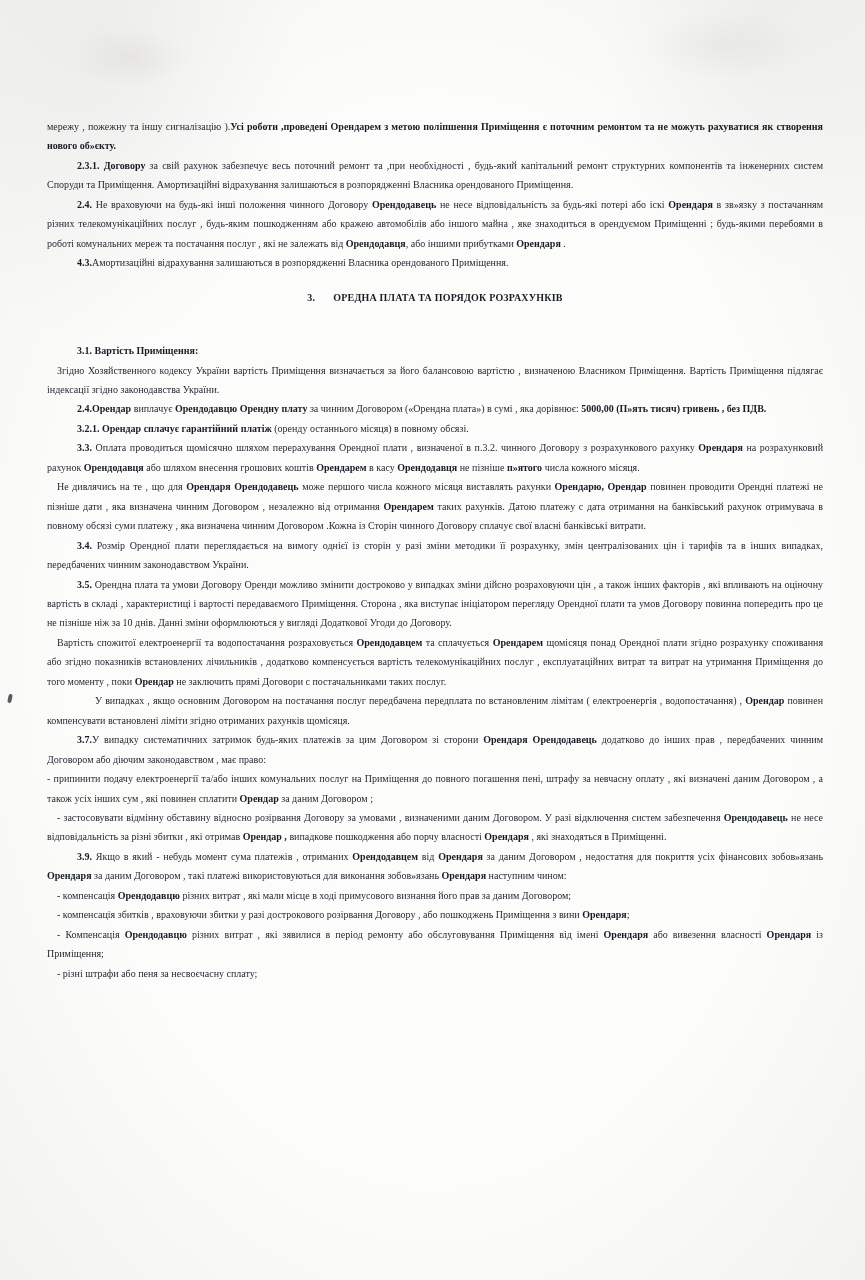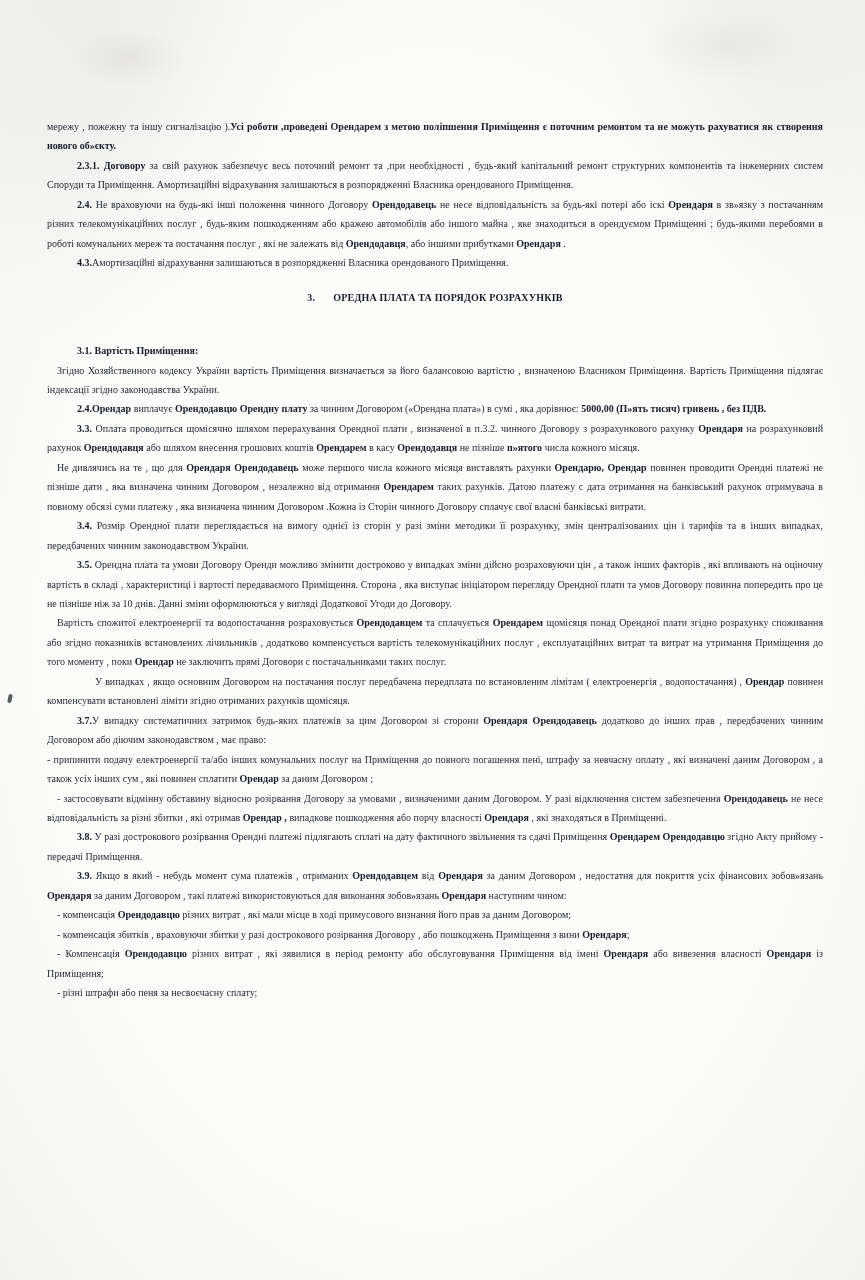--- a/index.html
+++ b/index.html
@@ -63,30 +63,30 @@
   <p class="para ind-z"><span>мережу , пожежну та іншу сигналізацію ).</span><b>Усі роботи ,проведені Орендарем з метою поліпшення Приміщення є поточним ремонтом та не можуть рахуватися як створення нового об»єкту.</b></p>
       <p class="para ind-n"><b>2.3.1. Договору</b><span> за свій рахунок забезпечує весь поточний ремонт та ,при необхідності , будь-який капітальний ремонт структурних компонентів та інженерних систем Споруди та Приміщення. Амортизаційні відрахування залишаються в розпорядженні Власника орендованого Приміщення.</span></p>
       <p class="para ind-n"><b>2.4.</b><span> Не враховуючи на будь-які інші положення чинного Договору </span><b>Орендодавець</b><span>  не несе відповідальність за будь-які потері або іскі </span><b>Орендаря</b><span> в зв»язку з постачанням різних телекомунікаційних послуг , будь-яким пошкодженням або кражею  автомобілів або іншого майна , яке знаходиться в орендуємом Приміщенні ; будь-якими перебоями в роботі комунальних мереж та постачання послуг , які не залежать від </span><b>Орендодавця</b><span>, або іншими прибутками </span><b>Орендаря</b><span> .</span></p>
       <p class="para ind-n"><b>4.3.</b><span>Амортизаційні відрахування залишаються в розпорядженні Власника орендованого Приміщення.</span></p>
     <p class="para heading">
       <span class="hnum">3.</span><span>ОРЕДНА ПЛАТА ТА ПОРЯДОК РОЗРАХУНКІВ</span>
     </p>
   <p class="para ind-n"><b>3.1.   Вартість Приміщення:</b></p>
       <p class="para ind-s"><span>Згідно Хозяйственного  кодексу України вартість Приміщення визначається за його балансовою вартістю , визначеною Власником Приміщення. Вартість Приміщення підлягає індексації згідно законодавства України.</span></p>
       <p class="para ind-n"><b>2.4.</b><b>Орендар</b><span> виплачує </span><b>Орендодавцю Орендну плату</b><span> за чинним Договором («Орендна плата»)  в сумі , яка дорівнює: </span><b>5000,00 (П»ять   тисяч) гривень , без ПДВ.</b></p>
+      <p class="para ind-n"><b>3.2.1. Орендар сплачує гарантійний платіж</b><span> (оренду останнього місяця) в повному обсязі.</span></p>
       <p class="para ind-n"><b>3.3.</b><span> Оплата проводиться щомісячно шляхом перерахування Орендної плати , визначеної в п.3.2. чинного Договору з розрахункового рахунку </span><b>Орендаря</b><span> на розрахунковий рахунок </span><b>Орендодавця</b><span> або шляхом внесення грошових коштів </span><b>Орендарем</b><span> в касу </span><b>Орендодавця</b><span> не пізніше </span><b>п»ятого</b><span> числа кожного місяця.</span></p>
       <p class="para ind-s"><span>Не дивлячись на те , що для </span><b>Орендаря Орендодавець</b><span> може першого числа кожного місяця виставлять рахунки </span><b>Орендарю, Орендар</b><span> повинен проводити Орендні платежі не пізніше дати , яка визначена чинним Договором , незалежно від отримання </span><b>Орендарем</b><span> таких рахунків. Датою платежу с дата отримання на банківський рахунок отримувача в повному обсязі суми платежу , яка визначена чинним Договором .Кожна із Сторін чинного Договору сплачує свої власні банківські витрати.</span></p>
       <p class="para ind-n"><b>3.4.</b><span> Розмір Орендної плати переглядається на вимогу однієї із сторін у разі зміни методики її розрахунку, змін централізованих цін і тарифів та в інших випадках, передбачених чинним законодавством України.</span></p>
       <p class="para ind-n"><b>3.5.</b><span> Орендна плата та умови Договору Оренди можливо змінити достроково у випадках зміни дійсно розраховуючи цін , а також інших факторів , які впливають на оціночну вартість в складі , характеристиці і вартості передаваємого Приміщення. Сторона , яка виступає ініціатором перегляду Орендної плати та умов Договору повинна попередить про це не пізніше ніж за 10 днів. Данні зміни оформлюються у вигляді Додаткової Угоди до Договору.</span></p>
       <p class="para ind-s"><span>Вартість спожитої електроенергії та водопостачання розраховується </span><b>Орендодавцем</b><span> та сплачується </span><b>Орендарем</b><span> щомісяця понад Орендної плати згідно розрахунку споживання або згідно показників встановлених лічильників , додатково компенсується вартість телекомунікаційних послуг , експлуатаційних витрат та витрат на утримання Приміщення до того моменту , поки </span><b>Орендар</b><span> не заключить прямі Договори с постачальниками таких послуг.</span></p>
       <p class="para ind-d"><span>У випадках , якщо основним Договором на постачання послуг передбачена передплата по встановленим лімітам ( електроенергія , водопостачання) , </span><b>Орендар</b><span> повинен компенсувати встановлені ліміти згідно отриманих рахунків щомісяця.</span></p>
       <p class="para ind-n"><b>3.7.</b><span>У випадку систематичних затримок будь-яких платежів за цим Договором зі сторони </span><b>Орендаря Орендодавець</b><span> додатково до інших прав , передбачених чинним Договором або діючим законодавством , має право:</span></p>
       <p class="para ind-z"><span>- припинити подачу електроенергії та/або інших комунальних послуг на Приміщення до повного погашення пені, штрафу за невчасну оплату , які визначені даним Договором  , а також усіх інших сум , які повинен сплатити </span><b>Орендар</b><span> за даним Договором ;</span></p>
       <p class="para ind-s"><span>- застосовувати відмінну обставину відносно розірвання Договору за умовами , визначеними даним Договором. У разі відключення систем забезпечення </span><b>Орендодавець</b><span> не несе відповідальність за різні збитки , які отримав </span><b>Орендар ,</b><span> випадкове пошкодження або порчу власності </span><b>Орендаря</b><span> , які знаходяться в Приміщенні.</span></p>
-      <p class="para ind-n"><b>3.8.</b><span> У разі дострокового розірвання Орендні платежі підлягають сплаті на дату фактичного звільнення та сдачі Приміщення </span><b>Орендарем Орендодавцю</b><span> згідно Акту прийому - передачі Приміщення.</span></p>
       <p class="para ind-n"><b>3.9.</b><span> Якщо в який - небудь момент сума платежів , отриманих </span><b>Орендодавцем</b><span> від </span><b>Орендаря</b><span> за даним Договором , недостатня для покриття усіх фінансових зобов»язань </span><b>Орендаря</b><span> за даним Договором , такі платежі використовуються для виконання зобов»язань </span><b>Орендаря</b><span> наступним чином:</span></p>
       <p class="para ind-s"><span>- компенсація </span><b>Орендодавцю</b><span> різних витрат , які мали місце в ході примусового визнання його прав за даним Договором;</span></p>
       <p class="para ind-s"><span>- компенсація збитків , враховуючи збитки у разі дострокового розірвання Договору , або пошкоджень Приміщення з вини </span><b>Орендаря</b><span>;</span></p>
       <p class="para ind-s"><span>- Компенсація </span><b>Орендодавцю</b><span> різних витрат , які зявилися в період ремонту або обслуговування Приміщення від імені </span><b>Орендаря</b><span> або вивезення власності </span><b>Орендаря</b><span> із Приміщення;</span></p>
       <p class="para ind-s"><span>- різні штрафи або пеня за несвоєчасну сплату;</span></p>
     </div>
 
 </div>
 
 </body></html>

